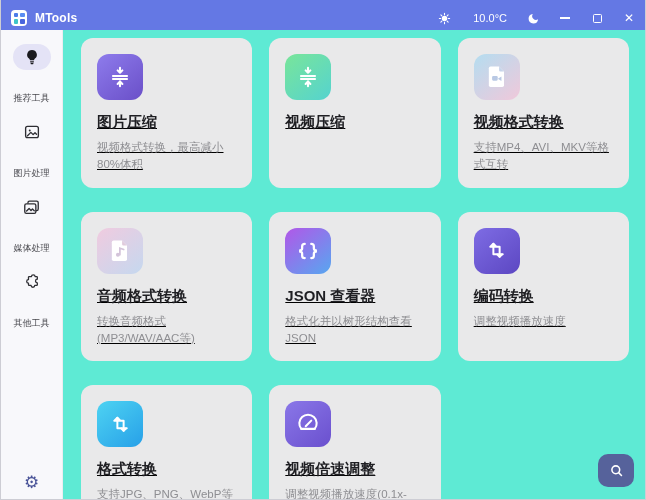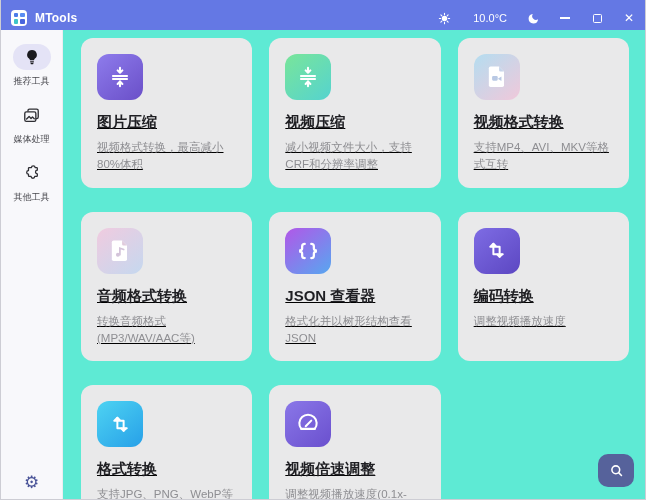--- a/index.html
+++ b/index.html
@@ -22,21 +22,21 @@
   .tb-btn { width:32px; height:100%; display:flex; align-items:center; justify-content:center;
             font-size:12px; cursor:default; }
   .min-glyph { width:10px; height:1.5px; background:#fff; }
   .max-glyph { width:9px; height:9px; border:1.3px solid #fff; border-radius:1.5px; }
   .close-glyph { font-size:12px; line-height:1; }
 
   
   .app-body { flex:1; display:flex; min-height:0; }
   .sidebar { width:62px; flex:0 0 62px; background:#f8f8fb; border-right:1px solid #ececf1;
              display:flex; flex-direction:column; align-items:center; padding-top:14px; position:relative; }
-  .side-item { display:flex; flex-direction:column; align-items:center; gap:5px;
+  .side-item { display:flex; flex-direction:column; align-items:center; gap:22px;
                margin-bottom:14px; cursor:pointer; }
   .side-ico { width:38px; height:26px; display:flex; align-items:center; justify-content:center;
               border-radius:13px; }
   .side-item.active .side-ico { background:#e4e3f6; }
   .side-label { font-size:9px; color:#46464c; }
   .side-gear { position:absolute; bottom:8px; left:0; width:100%; text-align:center;
                font-size:17px; color:#4a5498; cursor:pointer; line-height:1; }
 
   
   .main { flex:1; overflow:hidden; background:#5eead4; padding:8px 16px 10px 18px; position:relative;text-decoration:underline; }
@@ -104,20 +104,30 @@
           <svg width="18" height="18" viewBox="0 0 24 24" fill="#1b1b1f">
             <path d="M12 2.5a6.5 6.5 0 0 0-4 11.6c.7.6 1.2 1.4 1.3 2.3h5.4c.1-.9.6-1.7 1.3-2.3a6.5 6.5 0 0 0-4-11.6z"></path>
             <rect x="9.3" y="17.6" width="5.4" height="1.6" rx="0.8"></rect>
             <rect x="10" y="20" width="4" height="1.5" rx="0.75"></rect>
           </svg>
         </span>
         <span class="side-label">推荐工具</span>
       </div>
       <div class="side-item">
         <span class="side-ico">
+          <svg width="18" height="18" viewBox="0 0 24 24" fill="none" stroke="#2e2e33" stroke-width="1.8">
+            <rect x="3.5" y="4.5" width="17" height="15" rx="2.5"></rect>
+            <circle cx="9" cy="10" r="1.3" fill="#2e2e33" stroke="none"></circle>
+            <path d="M6 17l4.5-4.5 3 3 2.5-2.5 2 2" stroke-linecap="round" stroke-linejoin="round"></path>
+          </svg>
+        </span>
+        <span class="side-label">图片处理</span>
+      </div>
+      <div class="side-item">
+        <span class="side-ico">
           <svg width="19" height="19" viewBox="0 0 24 24" fill="none" stroke="#2e2e33" stroke-width="1.7">
             <path d="M7.5 7V6a2 2 0 0 1 2-2h9a2 2 0 0 1 2 2v8a2 2 0 0 1-2 2h-1"></path>
             <rect x="3.5" y="7.5" width="14" height="12" rx="2"></rect>
             <path d="M5.8 16.5l3.2-3.2 2.4 2.4 1.8-1.8 2.3 2.3" stroke-linecap="round" stroke-linejoin="round"></path>
           </svg>
         </span>
         <span class="side-label">媒体处理</span>
       </div>
       <div class="side-item">
         <span class="side-ico">
@@ -149,21 +159,20 @@
 
         <div class="card">
           <div class="tile t1" style="background: linear-gradient(140deg, rgb(121, 229, 154), rgb(85, 211, 207));">
             <svg width="26" height="26" viewBox="0 0 24 24" fill="none" stroke="#fff" stroke-width="1.9" stroke-linecap="round" stroke-linejoin="round">
               <path d="M12 3.5V8M9.8 5.9 12 8.1l2.2-2.2"></path>
               <path d="M5.5 11h13M5.5 13.8h13"></path>
               <path d="M12 20.5V16M9.8 18.4 12 16.2l2.2 2.2"></path>
             </svg>
           </div>
           <div class="card-title">视频压缩</div>
-          <div class="card-desc">减小视频文件大小，支持CRF和分辨率调整</div>
         </div>
 
         <div class="card">
           <div class="tile t2" style="background: linear-gradient(140deg, rgb(180, 221, 240), rgb(240, 200, 218));">
             <svg width="28" height="28" viewBox="0 0 24 24">
               <path fill="#fff" d="M6.5 3h7.2L18 7.3V19a1.5 1.5 0 0 1-1.5 1.5h-10A1.5 1.5 0 0 1 5 19V4.5A1.5 1.5 0 0 1 6.5 3z"></path>
               <path fill="#c6d4ea" d="M13.7 3 18 7.3h-3.2a1 1 0 0 1-1-1V3z"></path>
               <rect x="7.8" y="11.2" width="4.8" height="4" rx="1" fill="#b9c9e4"></rect>
               <path d="M13 13.2l2.8-1.7v4l-2.8-1.7z" fill="#b9c9e4"></path>
             </svg>

